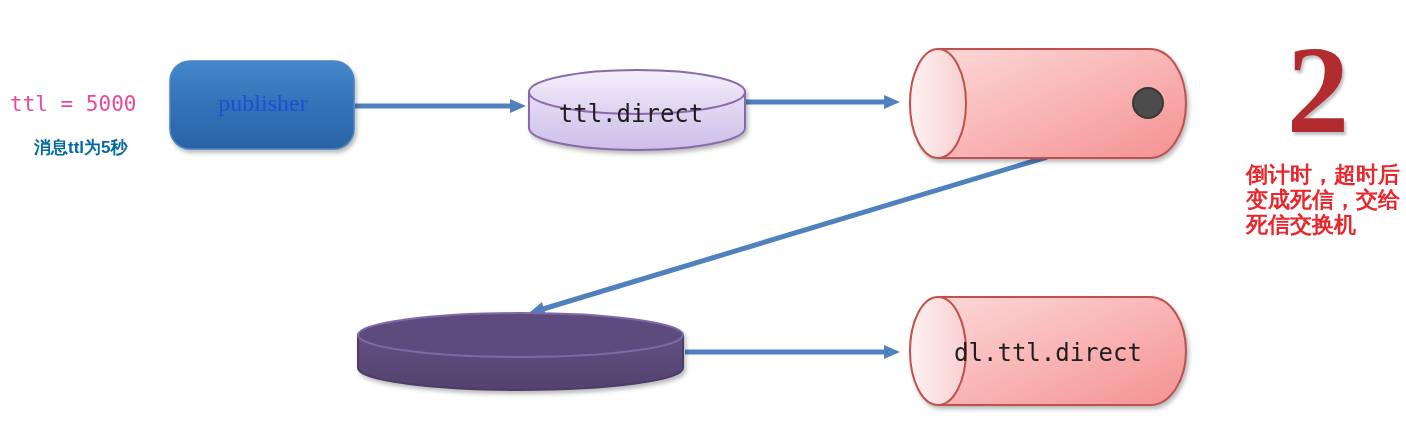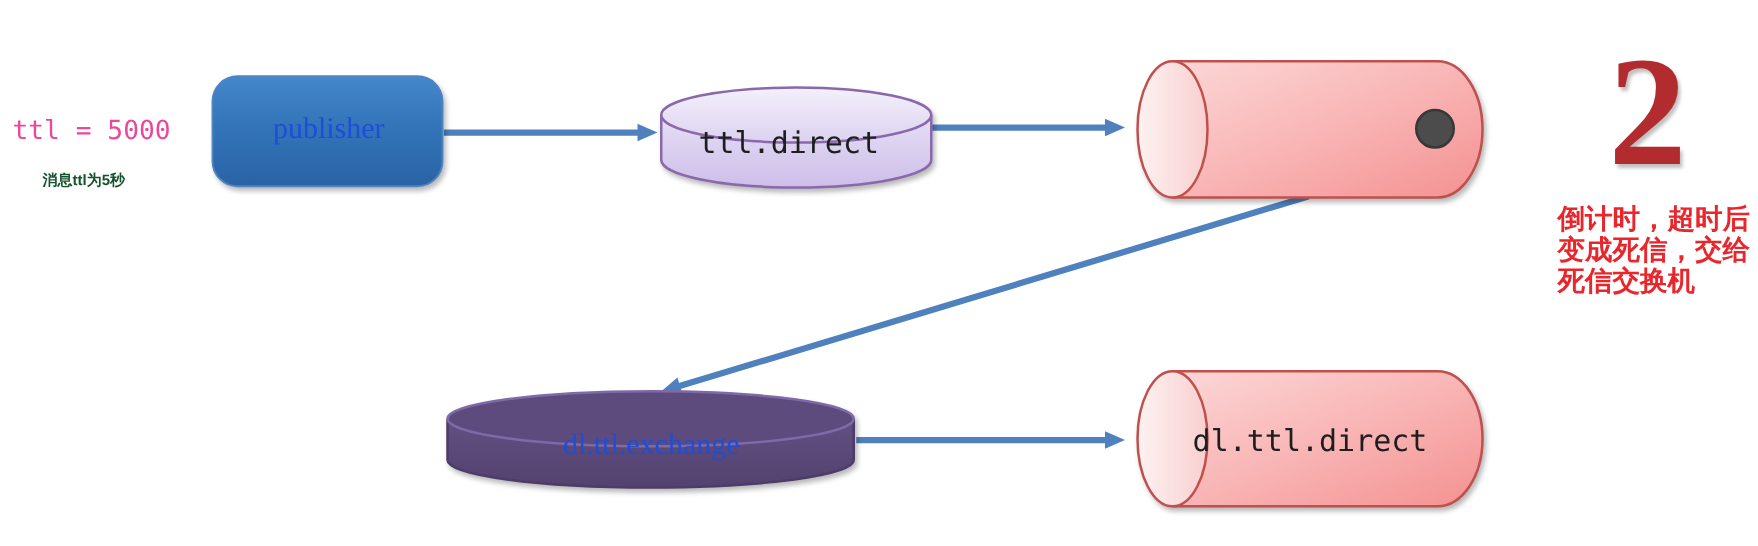--- a/index.html
+++ b/index.html
@@ -27,23 +27,23 @@
     left: 10px; top: 92px;
     font-family: "DejaVu Sans Mono", "Liberation Mono", monospace;
     font-size: 21px;
     color: #ec4899;
     white-space: nowrap;
     text-align: right;
   }
   .ttl-note {
     position: absolute;
     left: 34px; top: 136px;
-    font-size: 12px;
+    font-size: 17px;
     font-weight: bold;
-    color: #14532d;
+    color: #0369a1;
     white-space: nowrap;
   }
   .step-number {
     position: absolute;
     left: 1318px; top: 28px;
     transform: translateX(-50%);
     font-family: "Liberation Serif", "DejaVu Serif", serif;
     font-weight: bold;
     font-size: 125px;
     line-height: 1.0;
@@ -133,21 +133,20 @@
 
   <div class="ttl-value">ttl = 5000</div>
 
   <div class="ttl-note">消息ttl为5秒</div>
 
   <div class="lbl white" style="left:263px; top:90px;">publisher</div>
 
   <div class="lbl" style="left:607px; top:100px;margin-left:24px;">ttl.direct</div>
 
 
-  <div class="lbl white" style="left:521px; top:343px;">dl.ttl.exchange</div>
 
   <div class="lbl" style="left:1048px; top:339px;">dl.ttl.direct</div>
 
   <div class="step-number">2</div>
 
   <div class="step-note">
     <div>倒计时，超时后</div>
     <div>变成死信，交给</div>
     <div>死信交换机</div>
   </div>

